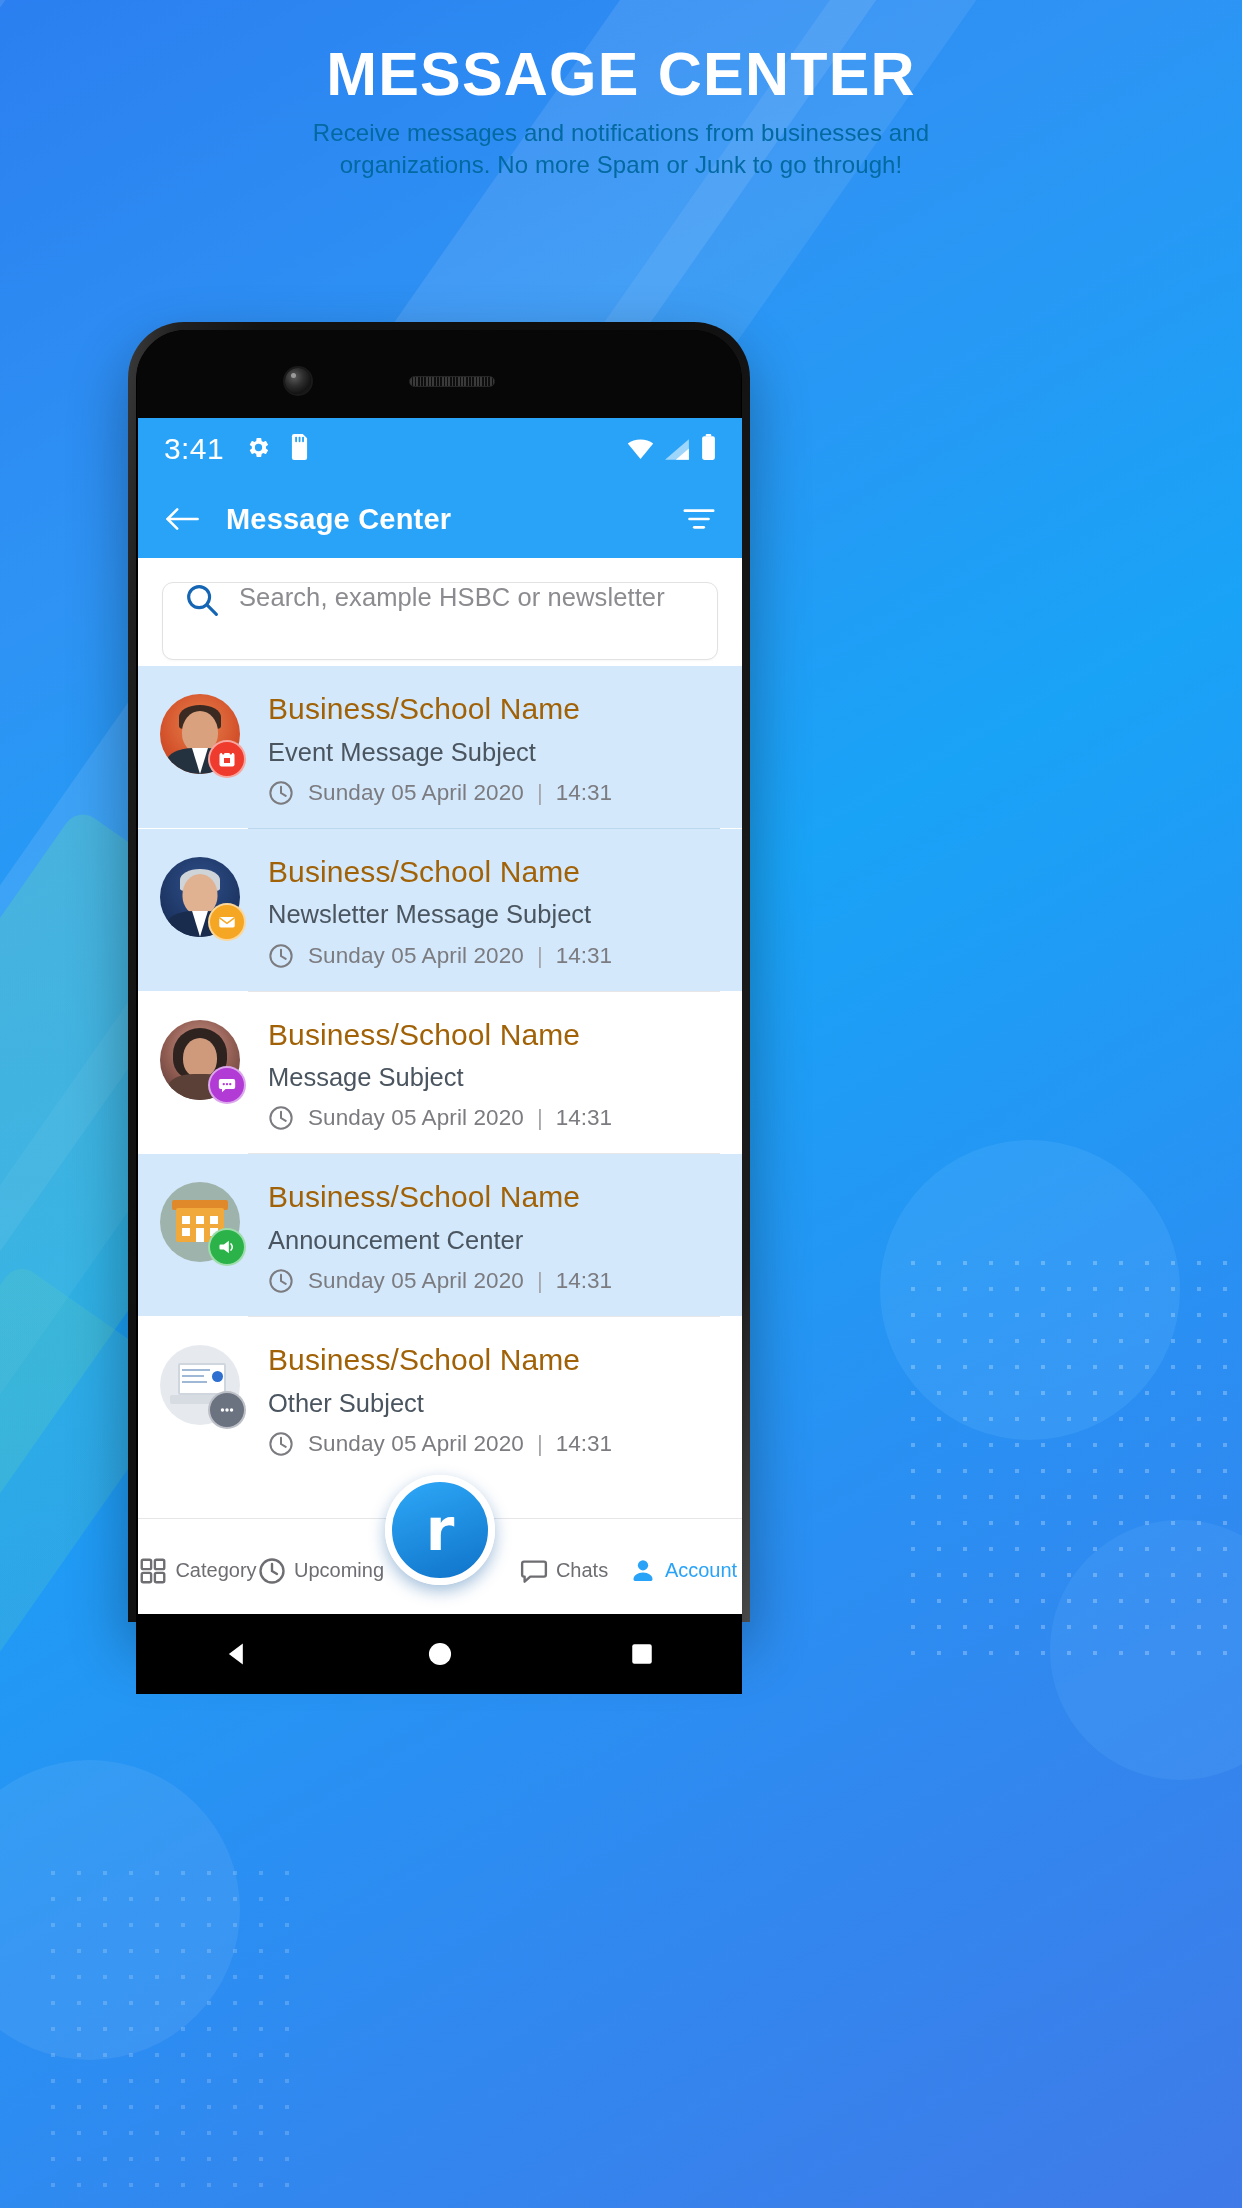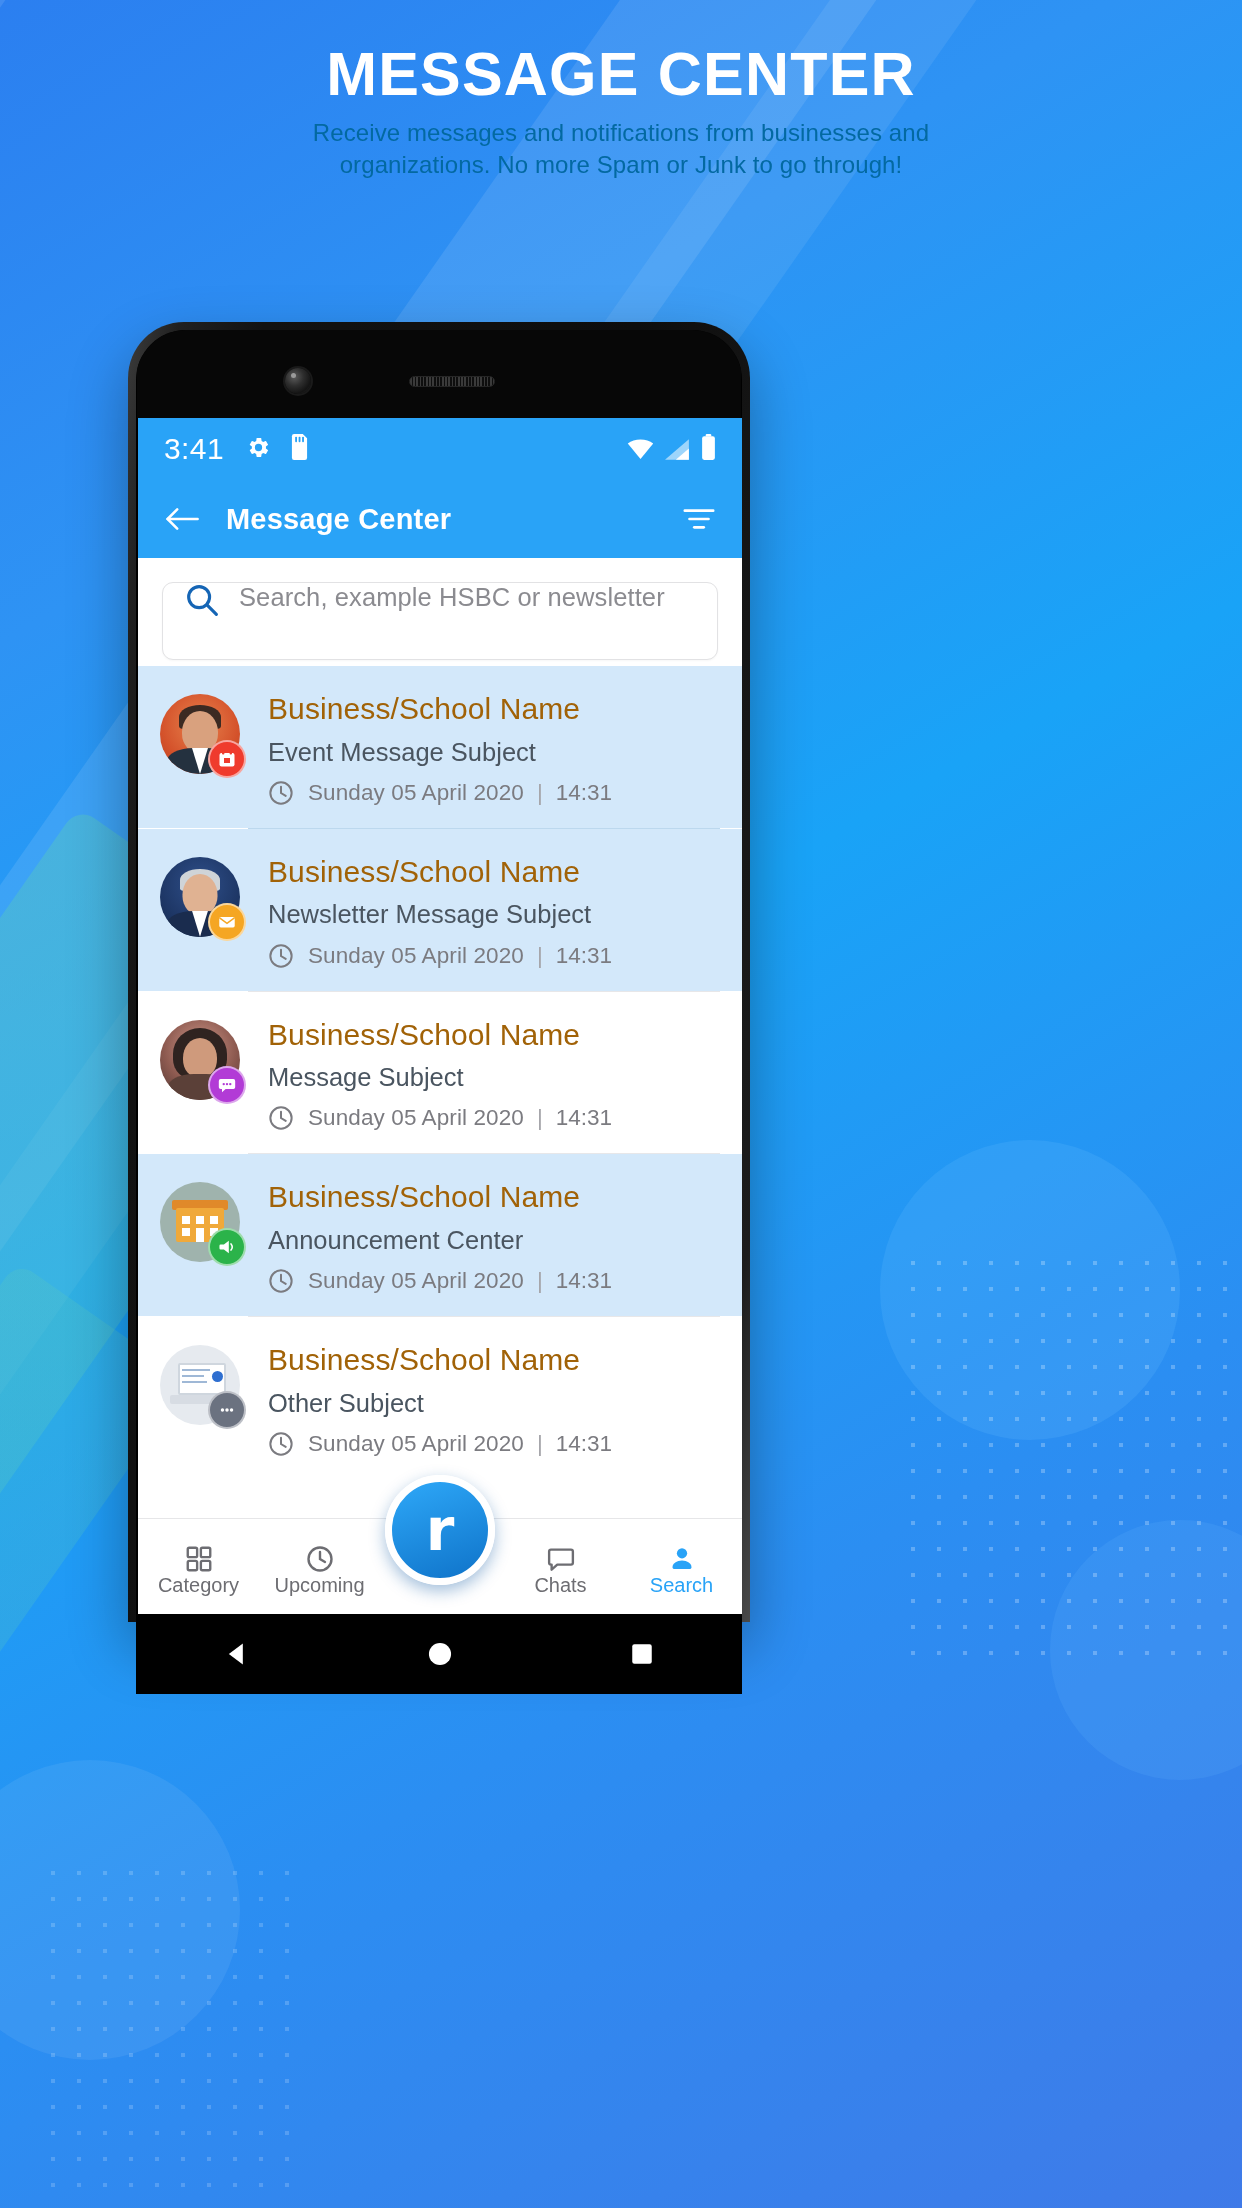--- a/index.html
+++ b/index.html
@@ -107,21 +107,21 @@
   .row-subject{font-size:25.5px;color:#4a5560;margin-top:11px;line-height:1.15;}
   .row-meta{display:flex;align-items:center;margin-top:13px;color:#7b7b80;font-size:22.5px;}
   .row-meta .mtxt{margin-left:14px;letter-spacing:.1px;}
   .row-meta .sep{margin:0 13px;color:#a5a5aa;}
 
   
   .bottomnav{
     position:absolute;left:0;bottom:0;width:604px;height:104px;background:#fff;
     border-top:1px solid #e6e6e8;display:flex;align-items:center;
   }
-  .navitem{flex:1;display:flex;flex-direction:column;align-items:center;justify-content:flex-start;gap:0;}
+  .navitem{flex:1;display:flex;flex-direction:row;align-items:center;justify-content:center;gap:7px;}
   .navitem .lbl{font-size:20px;color:#6d6d72;}
   .navitem.active .lbl{color:#29a3f7;}
   .nav-gap{width:120px;}
   .fab{
     position:absolute;left:50%;top:-44px;transform:translateX(-50%);
     width:110px;height:110px;border-radius:50%;
     background:linear-gradient(160deg,#2ea8f8,#0f73c9);
     border:7px solid #ffffff;
     display:flex;align-items:center;justify-content:center;
     box-shadow:0 6px 16px rgba(14,86,160,.38);
@@ -473,21 +473,21 @@
           </span>
           <span class="lbl">Chats</span>
         </div>
         <div class="navitem active">
           <span style="display:flex;">
             <svg width="30" height="30" viewBox="0 0 24 24" fill="#29a3f7">
               <circle cx="12" cy="7.4" r="4.1"></circle>
               <path d="M12 13.2c-4.2 0-7.6 2.4-7.6 5.3 0 .9.7 1.5 1.6 1.5h12c.9 0 1.6-.6 1.6-1.5 0-2.9-3.4-5.3-7.6-5.3z"></path>
             </svg>
           </span>
-          <span class="lbl">Search</span>
+          <span class="lbl">Account</span>
         </div>
 
         <div class="fab">
           <span class="r">r</span>
         </div>
       </div>
 
     </div>
   </div>
 </div>

